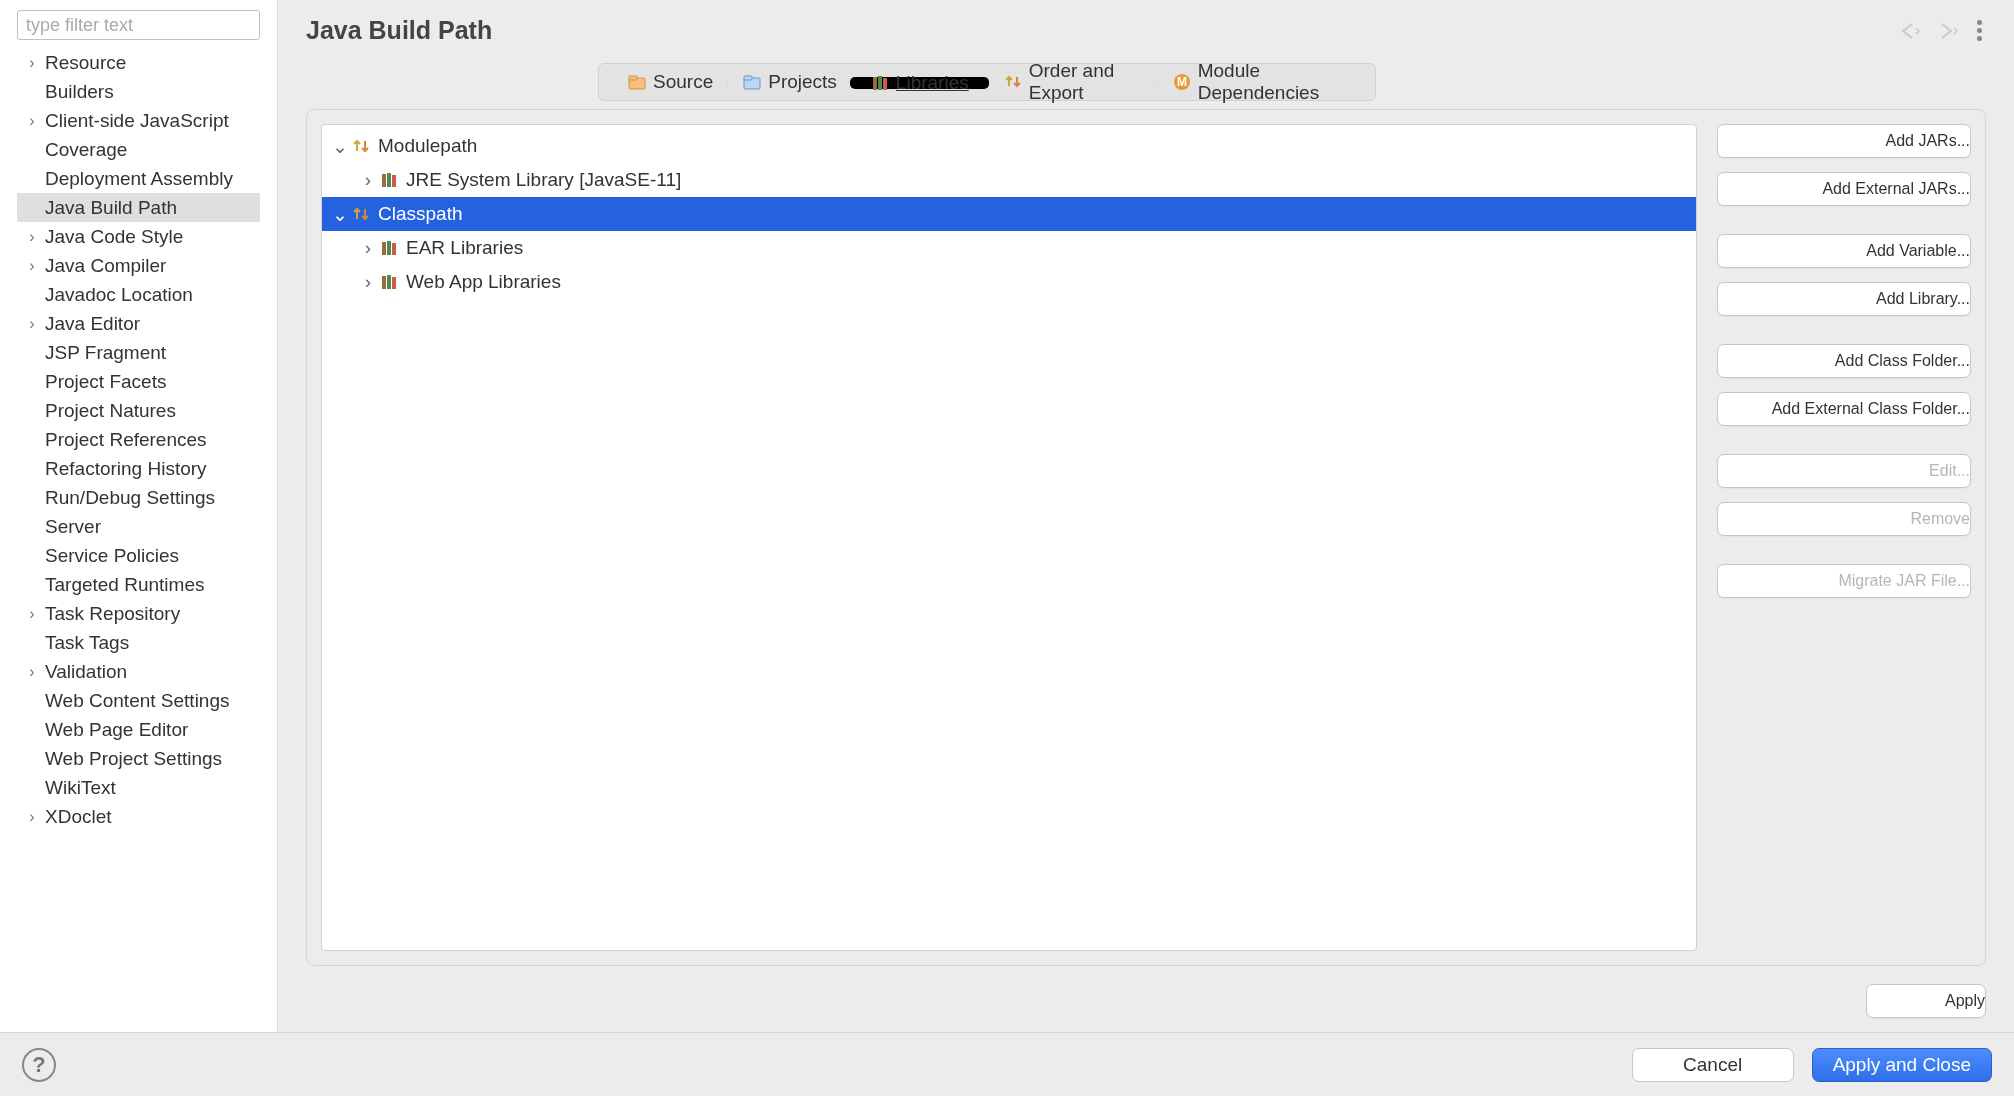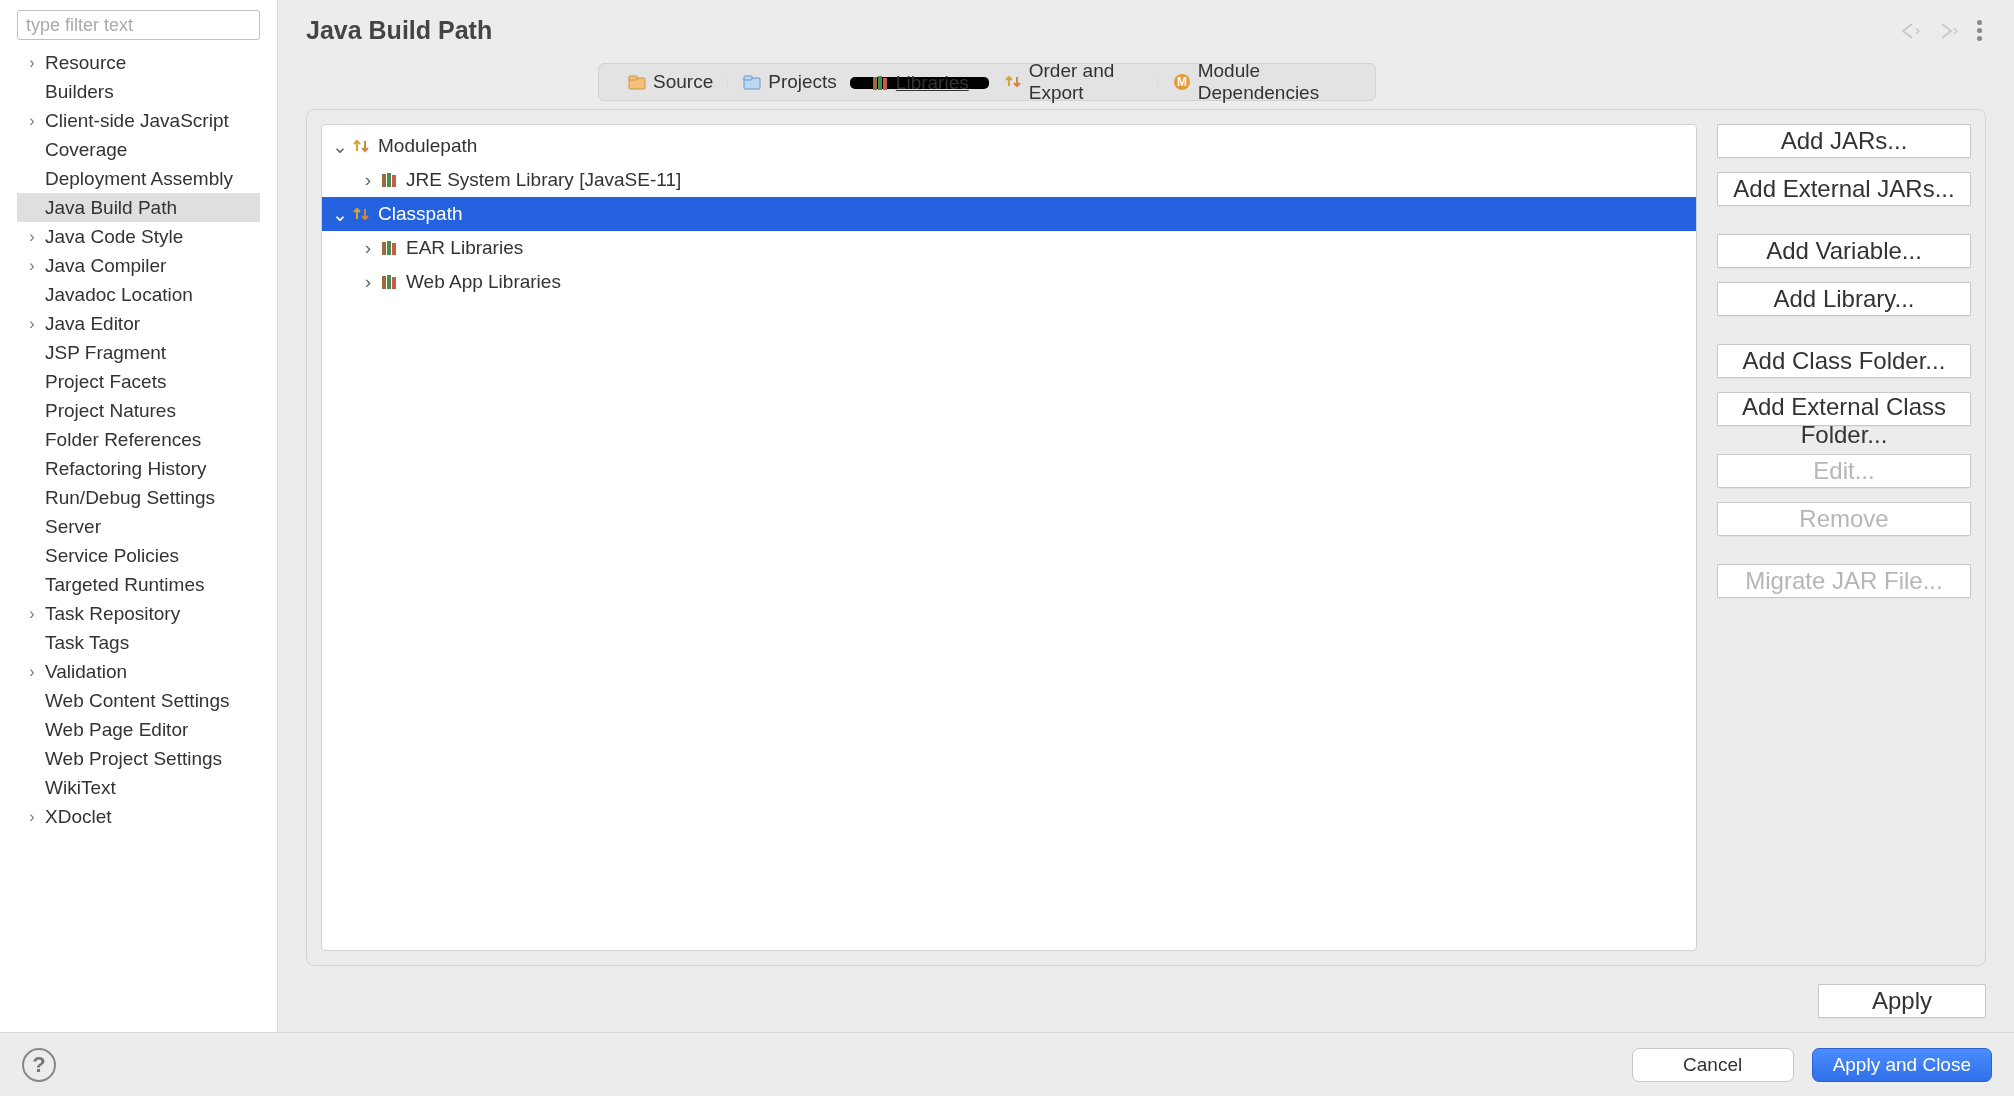--- a/index.html
+++ b/index.html
@@ -204,35 +204,36 @@
 .sidebtns {
   width: 254px;
   display: flex;
   flex-direction: column;
   gap: 14px;
 }
 .btn {
   height: 34px;
   background: #fff;
   border: 1px solid #c7c7c7;
-  border-radius: 1px;
-  font-size: 24px;
+  border-radius: 7px;
+  font-size: 16px;
   color: #333;
   box-shadow: 0 1px 0 rgba(0,0,0,0.03);
   cursor: default;
+  text-align: right;
 }
 .btn.disabled { color: #b6b6b6; }
 .btn.gap { margin-top: 14px; }
 
 .apply-row {
   display: flex;
   justify-content: flex-end;
   padding: 6px 28px 14px 0;
 }
-.apply-row .btn { width: 168px; }
+.apply-row .btn { width: 120px; }
 
 .footer {
   height: 64px;
   border-top: 1px solid #d7d7d7;
   display: flex;
   align-items: center;
   padding: 0 22px;
   background: #ececec;
 }
 .help-icon {
@@ -317,21 +318,21 @@
           <li class="nav-row leaf">
             <span class="exp"></span>
             <span class="lbl">Project Facets</span>
           </li>
           <li class="nav-row leaf">
             <span class="exp"></span>
             <span class="lbl">Project Natures</span>
           </li>
           <li class="nav-row leaf">
             <span class="exp"></span>
-            <span class="lbl">Folder References</span>
+            <span class="lbl">Project References</span>
           </li>
           <li class="nav-row leaf">
             <span class="exp"></span>
             <span class="lbl">Refactoring History</span>
           </li>
           <li class="nav-row leaf">
             <span class="exp"></span>
             <span class="lbl">Run/Debug Settings</span>
           </li>
           <li class="nav-row leaf">

